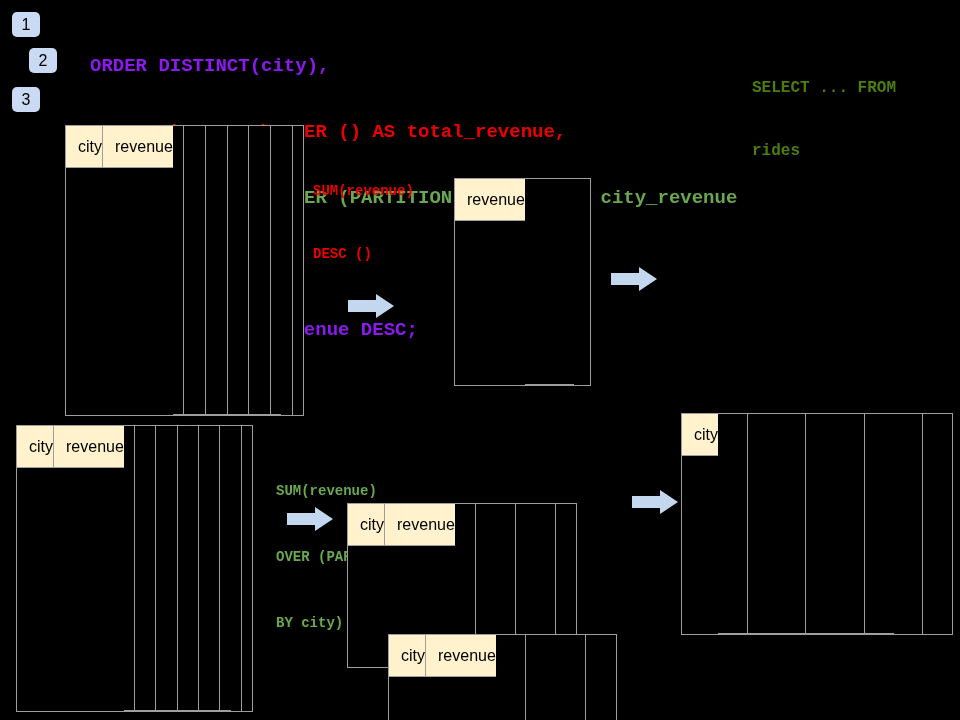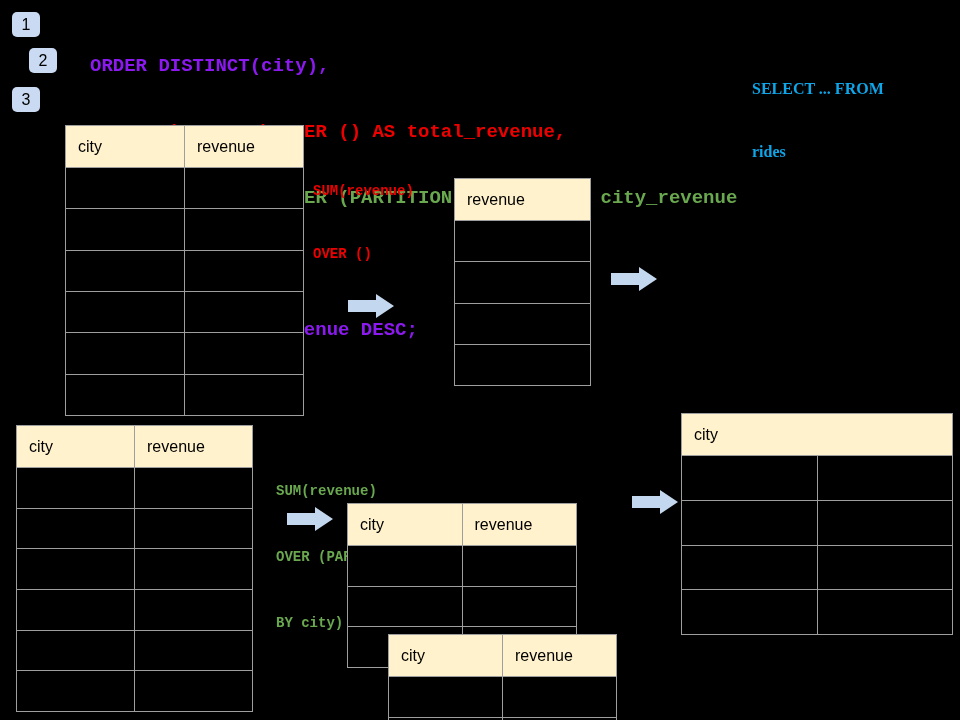--- a/index.html
+++ b/index.html
@@ -31,39 +31,39 @@
   }
   .ind-1 { margin-left: 43px; }
   .ind-2 { margin-left: 20px; }
   .c-purple { color: #8C1AF0; }
   .c-red    { color: #EE0000; }
   .c-green  { color: #6AA84F; }
 
   
   .side-note {
     position: absolute; left: 752px; top: 36px;
-    font-family: Liberation Serif, serif;
+    font-family: Liberation Mono, monospace;
     font-weight: bold; font-size: 16px; line-height: 21px;
-    color: #0ea5e9; white-space: pre;
+    color: #4d7c0f; white-space: pre;
   }
 
   
   .annotation {
     position: absolute;
     font-family: "Liberation Mono", monospace;
     font-weight: bold; font-size: 14px; line-height: 21px;
     white-space: pre;
   }
   #ann-total     { left: 313px; top: 139px; color: #EE0000; }
   #ann-partition { left: 276px; top: 436px; color: #6AA84F; line-height: 22px; }
 
   
   .dtable {
     position: absolute;
-    display: flex; flex-direction: column;
+    display: flex; flex-direction: row;
     border: 1px solid #9E9E9E;
     background: #000;
     box-sizing: border-box;
   }
   .dtable .hrow { display: flex; height: 42px; flex: 0 0 auto; background: #FFF2CC; }
   .dtable .brow { display: flex; flex: 1 1 auto; }
   .dtable .cell { flex: 1 1 0; border-right: 1px solid #9E9E9E; border-bottom: 1px solid #9E9E9E; }
   .dtable .cell:last-child { border-right: none; }
   .dtable .brow:last-child .cell { border-bottom: none; }
   .dtable .hcell {
@@ -102,21 +102,21 @@
     <div class="c-purple ind-2">ORDER by city_revenue DESC;</div>
   </div>
 
   <div class="side-note">
     <div>SELECT ... FROM</div>
     <div>rides</div>
   </div>
 
   <div class="annotation" id="ann-total">
     <div>SUM(revenue)</div>
-    <div>OVER ()</div>
+    <div>DESC ()</div>
   </div>
 
   <div class="annotation" id="ann-partition">
     <div>SUM(revenue)</div>
     <div>OVER (PARTITION</div>
     <div>BY city)</div>
   </div>
 
   <div class="dtable" id="t-rides-top">
       <div class="hrow">

